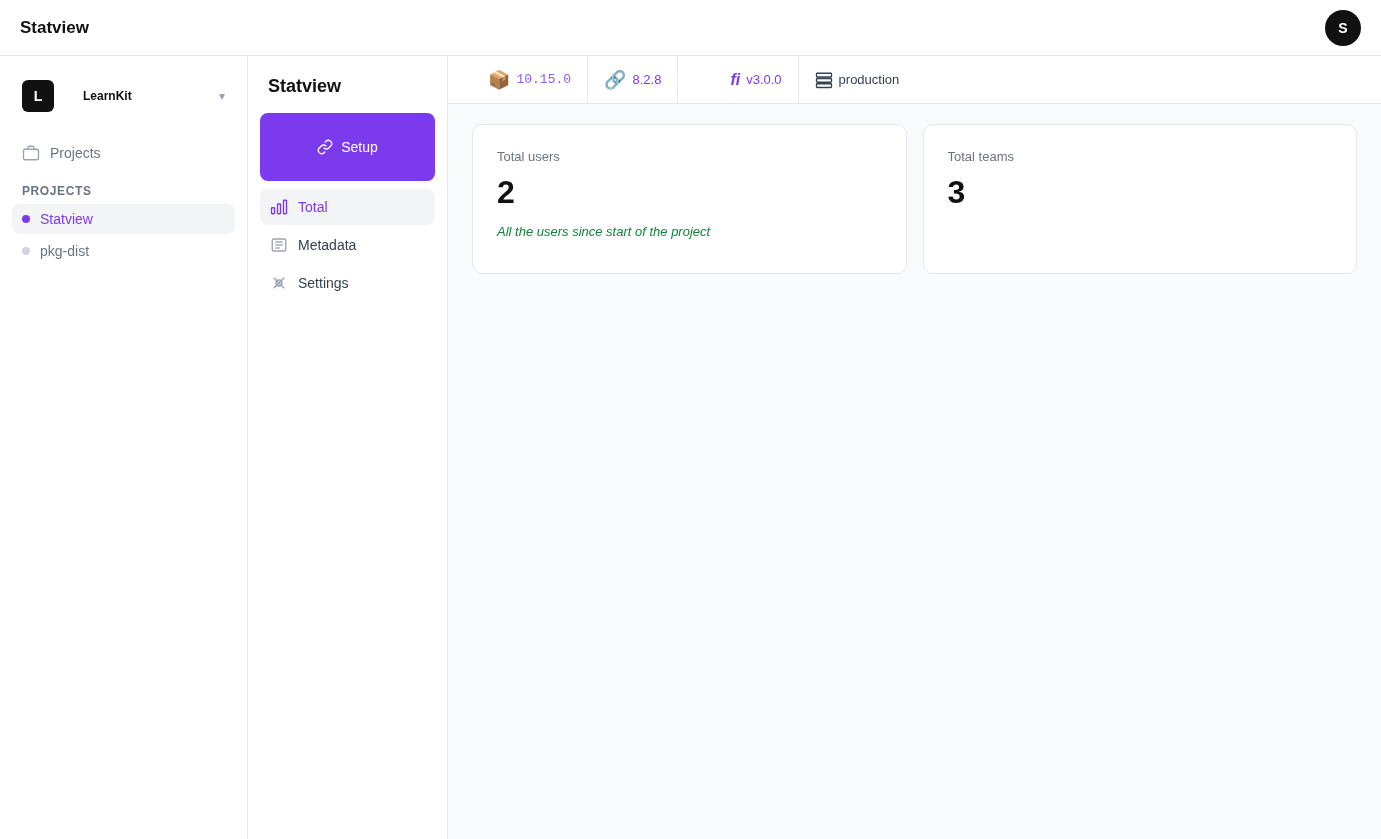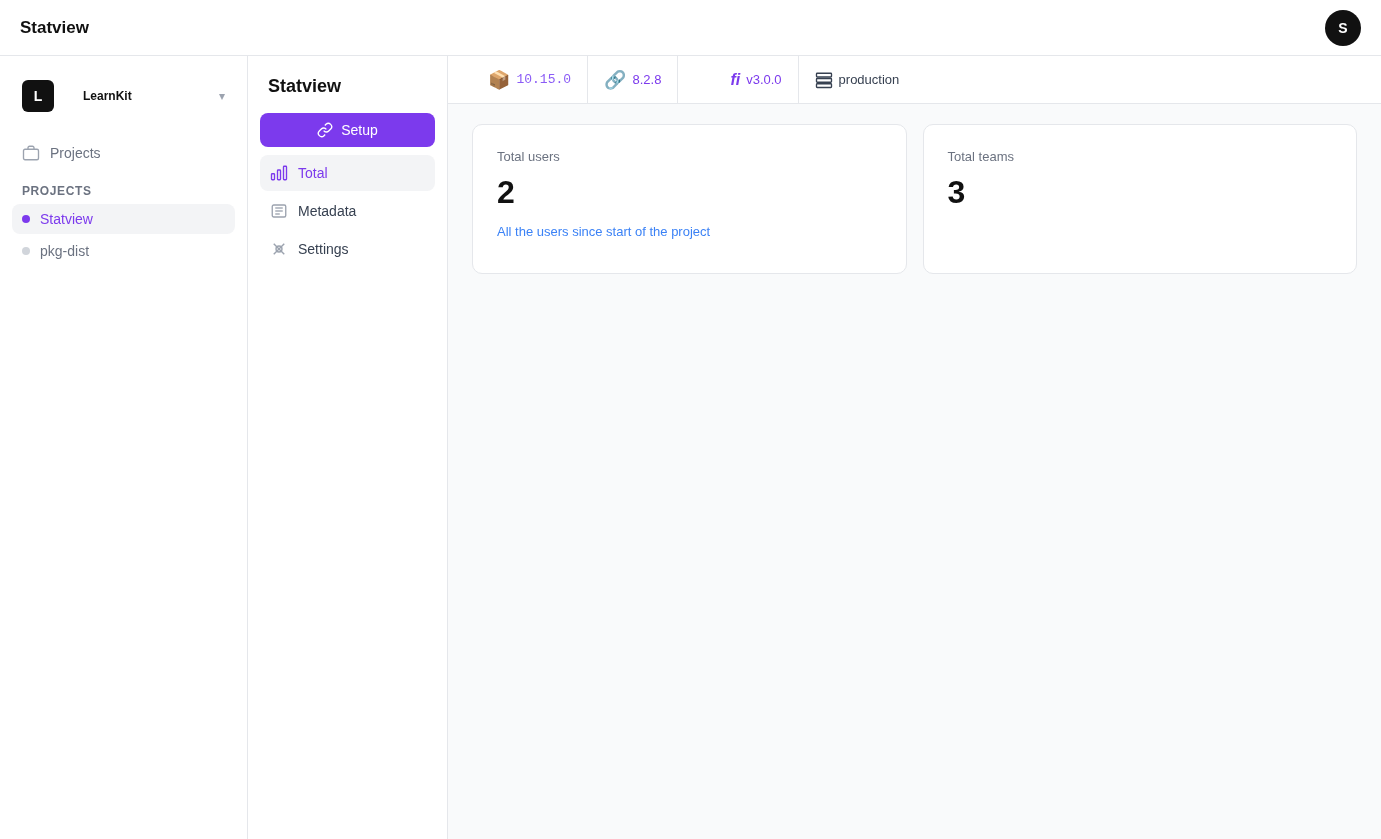--- a/index.html
+++ b/index.html
@@ -61,21 +61,21 @@
     .dot.active { background: #7c3aed; }
     .dot.inactive { background: #d1d5db; }
 
     
     .mid-sidebar {
       width: 200px; background: #fff; border-right: 1px solid #e5e7eb;
       flex-shrink: 0; padding: 16px 12px;
     }
     .mid-title { font-size: 18px; font-weight: 700; color: #111; padding: 4px 8px; margin-bottom: 12px; }
     .setup-btn {
-      width: 100%; padding: 9px 16px; background: #7c3aed; color: #fff;
+      width: 100%; padding: 26px 16px; background: #7c3aed; color: #fff;
       border: none; border-radius: 8px; font-size: 14px; font-weight: 500;
       cursor: pointer; display: flex; align-items: center; justify-content: center;
       gap: 8px; margin-bottom: 8px;
     }
     .mid-nav-item {
       display: flex; align-items: center; gap: 10px;
       padding: 9px 10px; border-radius: 8px; cursor: pointer;
       font-size: 14px; color: #374151; margin-bottom: 2px;
     }
     .mid-nav-item.active { background: #f3f4f6; color: #7c3aed; }
@@ -98,21 +98,21 @@
     .version-item:last-child { border-right: none; color: #374151; }
 
     
     .stats-area { padding: 20px 24px; display: flex; gap: 16px; }
     .stat-card {
       background: #fff; border: 1px solid #e5e7eb; border-radius: 10px;
       padding: 24px; flex: 1; min-height: 150px;
     }
     .stat-label { font-size: 13px; color: #6b7280; margin-bottom: 10px; }
     .stat-value { font-size: 32px; font-weight: 700; color: #111; margin-bottom: 12px; }
-    .stat-desc { font-size: 13px; color: #3b82f6; line-height: 1.4; }
+    .stat-desc { font-size: 13px; color: #15803d; line-height: 1.4; font-style: italic; }
   </style>
 </head>
 <body>
 
 <div class="top-header">
   <span class="app-title">Statview</span>
   <div class="avatar">S</div>
 </div>
 
 <div class="layout">

